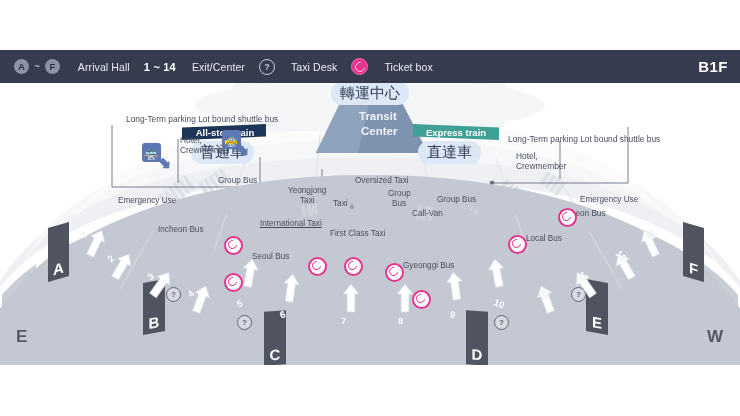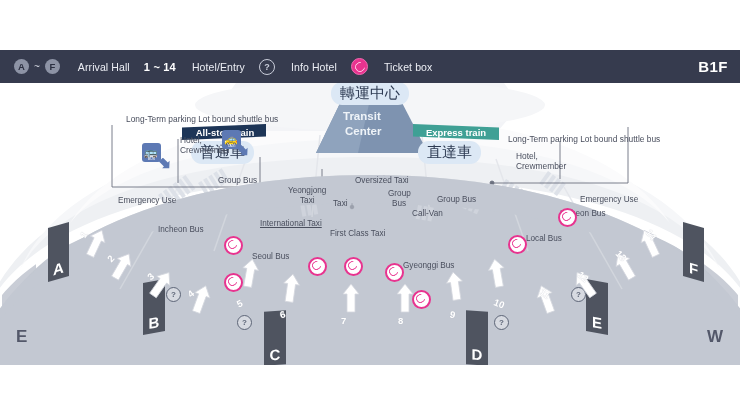--- a/index.html
+++ b/index.html
@@ -62,21 +62,21 @@
     position:absolute;background:#dce8f5;border-radius:11px;
     color:#2d3a52;font-size:14px;padding:2px 9px;white-space:nowrap;
     line-height:1.25;
   }
   .band{
     position:absolute;color:#fff;font-size:9.5px;font-weight:bold;
     display:flex;align-items:center;justify-content:center;white-space:nowrap;
   }
   .tc-text{
     position:absolute;color:#eef3f8;font-size:11.5px;font-weight:bold;
-    text-align:center;line-height:1.25;white-space:nowrap;
+    text-align:center;line-height:1.25;white-space:nowrap;margin-left:16px;
   }
 
   
   .gate{
     position:absolute;background:#4f5460;color:#fff;
     font-size:15px;font-weight:bold;
     display:flex;align-items:flex-end;justify-content:center;
     padding-bottom:2px;box-sizing:border-box;
   }
   .nnum{
@@ -125,26 +125,26 @@
 
     <div class="legend-group">
       <span class="chip">A</span>
       <span class="tilde">~</span>
       <span class="chip">F</span>
       <span class="legend-txt">Arrival Hall</span>
     </div>
 
     <div class="legend-group">
       <span class="legend-num">1 ~ 14</span>
-      <span class="legend-txt">Hotel/Entry</span>
+      <span class="legend-txt">Exit/Center</span>
     </div>
 
     <div class="legend-group">
       <span class="ic-info">?</span>
-      <span class="legend-txt">Info Hotel</span>
+      <span class="legend-txt">Taxi Desk</span>
     </div>
 
     <div class="legend-group">
       <span class="ic-ticket"></span>
       <span class="legend-txt">Ticket box</span>
     </div>
 
     <div class="floor-tag">B1F</div>
   </div>
 

